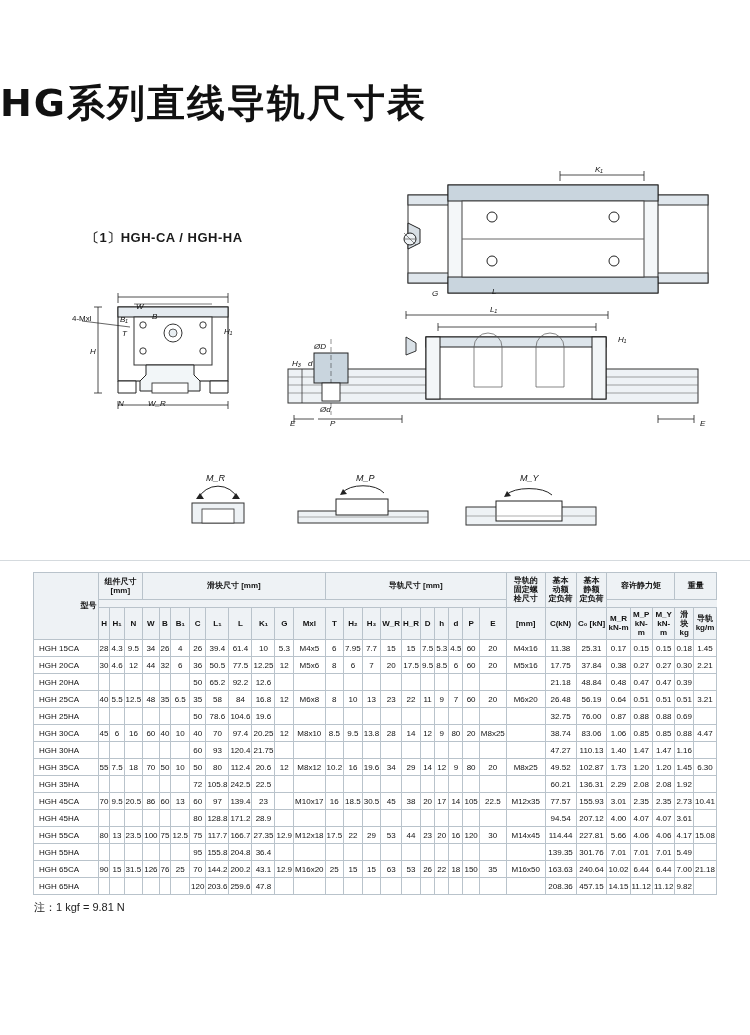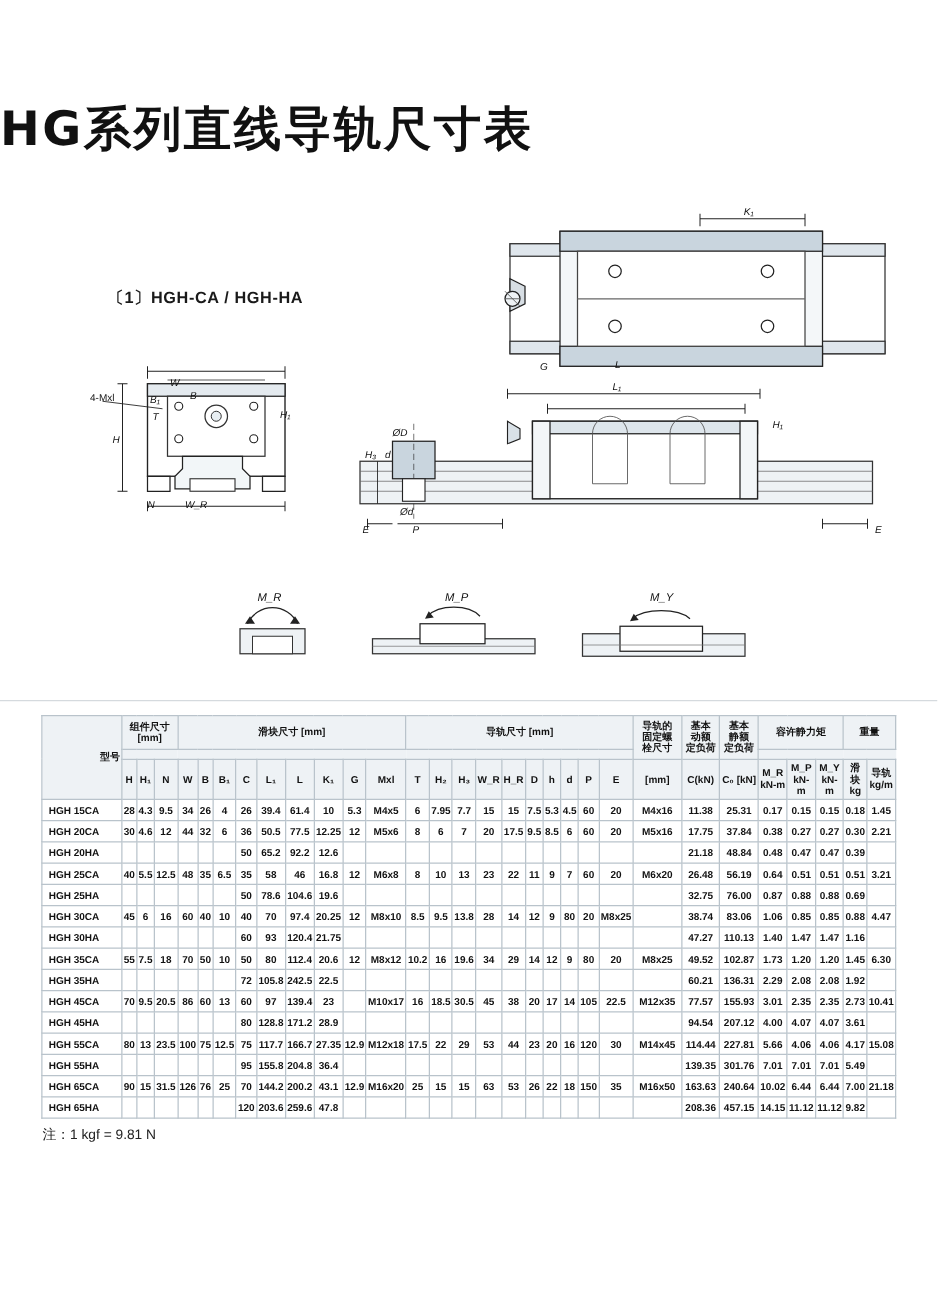--- a/index.html
+++ b/index.html
@@ -68,21 +68,21 @@
     font-size:8px;
     padding:3px 1px;
   }
   thead tr.h2 th{font-size:8px;padding:2px 1px;}
   td.model{
     text-align:left;
     padding-left:5px;
     font-size:8px;
     white-space:nowrap;
   }
-  tbody tr{height:17px;font-weight:bold;}
+  tbody tr{height:17px;}
   .note{
     width:684px;margin:5px auto 0 auto;
     font-size:11px;color:#222;
     padding-left:2px;
   }
   .sep{
     position:absolute;left:0;top:524px;width:750px;height:1px;background:#d5dade;
   }
 </style>
 </head>
@@ -439,21 +439,21 @@
           <tr>
             <td class="model">HGH 25CA</td>
             <td>40</td>
             <td>5.5</td>
             <td>12.5</td>
             <td>48</td>
             <td>35</td>
             <td>6.5</td>
             <td>35</td>
             <td>58</td>
-            <td>46</td>
+            <td>84</td>
             <td>16.8</td>
             <td>12</td>
             <td>M6x8</td>
             <td>8</td>
             <td>10</td>
             <td>13</td>
             <td>23</td>
             <td>22</td>
             <td>11</td>
             <td>9</td>

